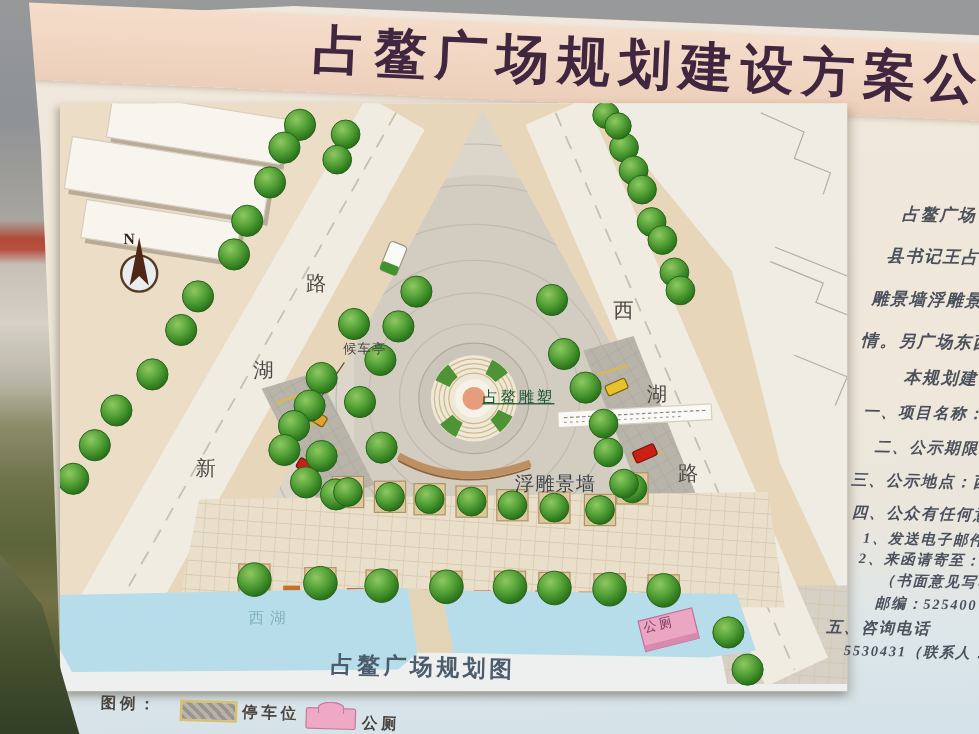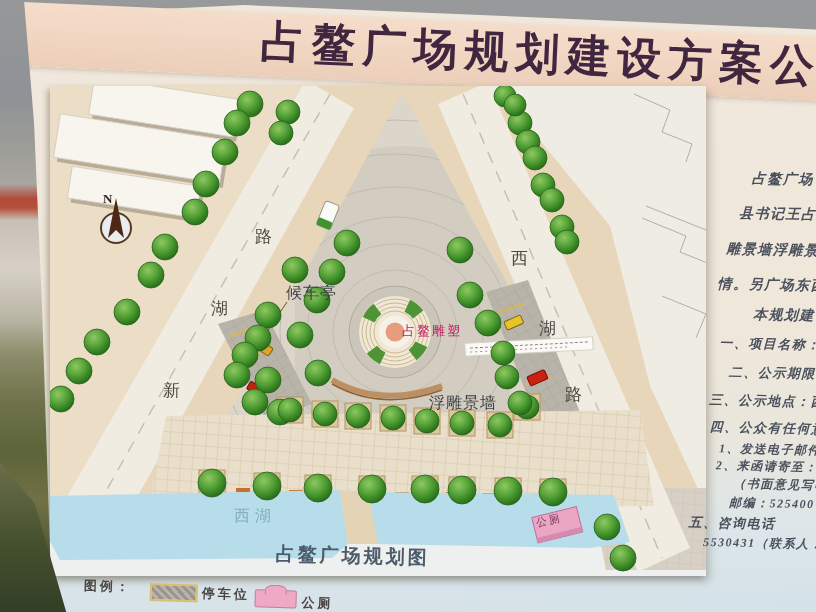--- a/index.html
+++ b/index.html
@@ -22,27 +22,27 @@
   .board-title{position:absolute;left:262px;top:12px;z-index:3;font-size:44px;font-weight:700;
     color:#41263f;letter-spacing:7px;white-space:nowrap;transform:rotate(2.6deg);transform-origin:0 0;
     font-family:"Liberation Serif","DejaVu Serif",serif;}
   
   .map-paper{position:absolute;left:50px;top:86px;width:656px;height:490px;z-index:4;
     background:#f3f0e9;box-shadow:-3px 3px 6px rgba(90,80,60,.35),4px 5px 8px rgba(90,80,60,.28);}
   .map-paper svg{position:absolute;left:0;top:0;}
   .lbl{position:absolute;z-index:5;white-space:nowrap;color:#3a3f45;
     font-family:"Liberation Serif","DejaVu Serif",serif;}
   .north{left:53px;top:105px;font-size:13px;font-weight:700;color:#33241a;}
-  .shelter{left:236px;top:197px;font-size:16px;letter-spacing:1px;}
-  .sculpt{left:352px;top:236px;font-size:13px;letter-spacing:2px;color:#be185d;}
+  .shelter{left:236px;top:197px;font-size:11px;letter-spacing:1px;}
+  .sculpt{left:352px;top:236px;font-size:13px;letter-spacing:2px;color:#14532d;text-decoration:underline;}
   .wall{left:379px;top:307px;font-size:16px;letter-spacing:1px;}
   .rdc{font-size:17px;color:#4c4a45;}
   .rl0{left:113px;top:293px;} .rl1{left:161px;top:211px;} .rl2{left:205px;top:139px;}
   .rr0{left:461px;top:161px;} .rr1{left:489px;top:231px;} .rr2{left:515px;top:297px;}
-  .lake{left:184px;top:420px;font-size:16px;letter-spacing:5px;color:#84b0bf;}
+  .lake{left:157px;top:420px;font-size:13px;letter-spacing:5px;color:#84b0bf;}
   .wc-map{left:486px;top:427px;font-size:11px;color:#7c3a58;transform:rotate(-13deg);letter-spacing:2px;}
   .caption{left:226px;top:455px;font-size:19px;font-weight:600;letter-spacing:3px;color:#4d5c6c;
     transform:rotate(1.5deg);transform-origin:0 0;}
   
   .right-panel{position:absolute;inset:0;z-index:6;pointer-events:none;
     transform:rotate(1.2deg);transform-origin:760px 170px;}
   .rp-line{position:absolute;white-space:nowrap;color:#4b515c;letter-spacing:1.5px;
     font-family:"Liberation Serif","DejaVu Serif",serif;font-style:italic;font-weight:600;}
   
   .legend{position:absolute;inset:0;z-index:6;transform:rotate(1.8deg);transform-origin:90px 585px;}

